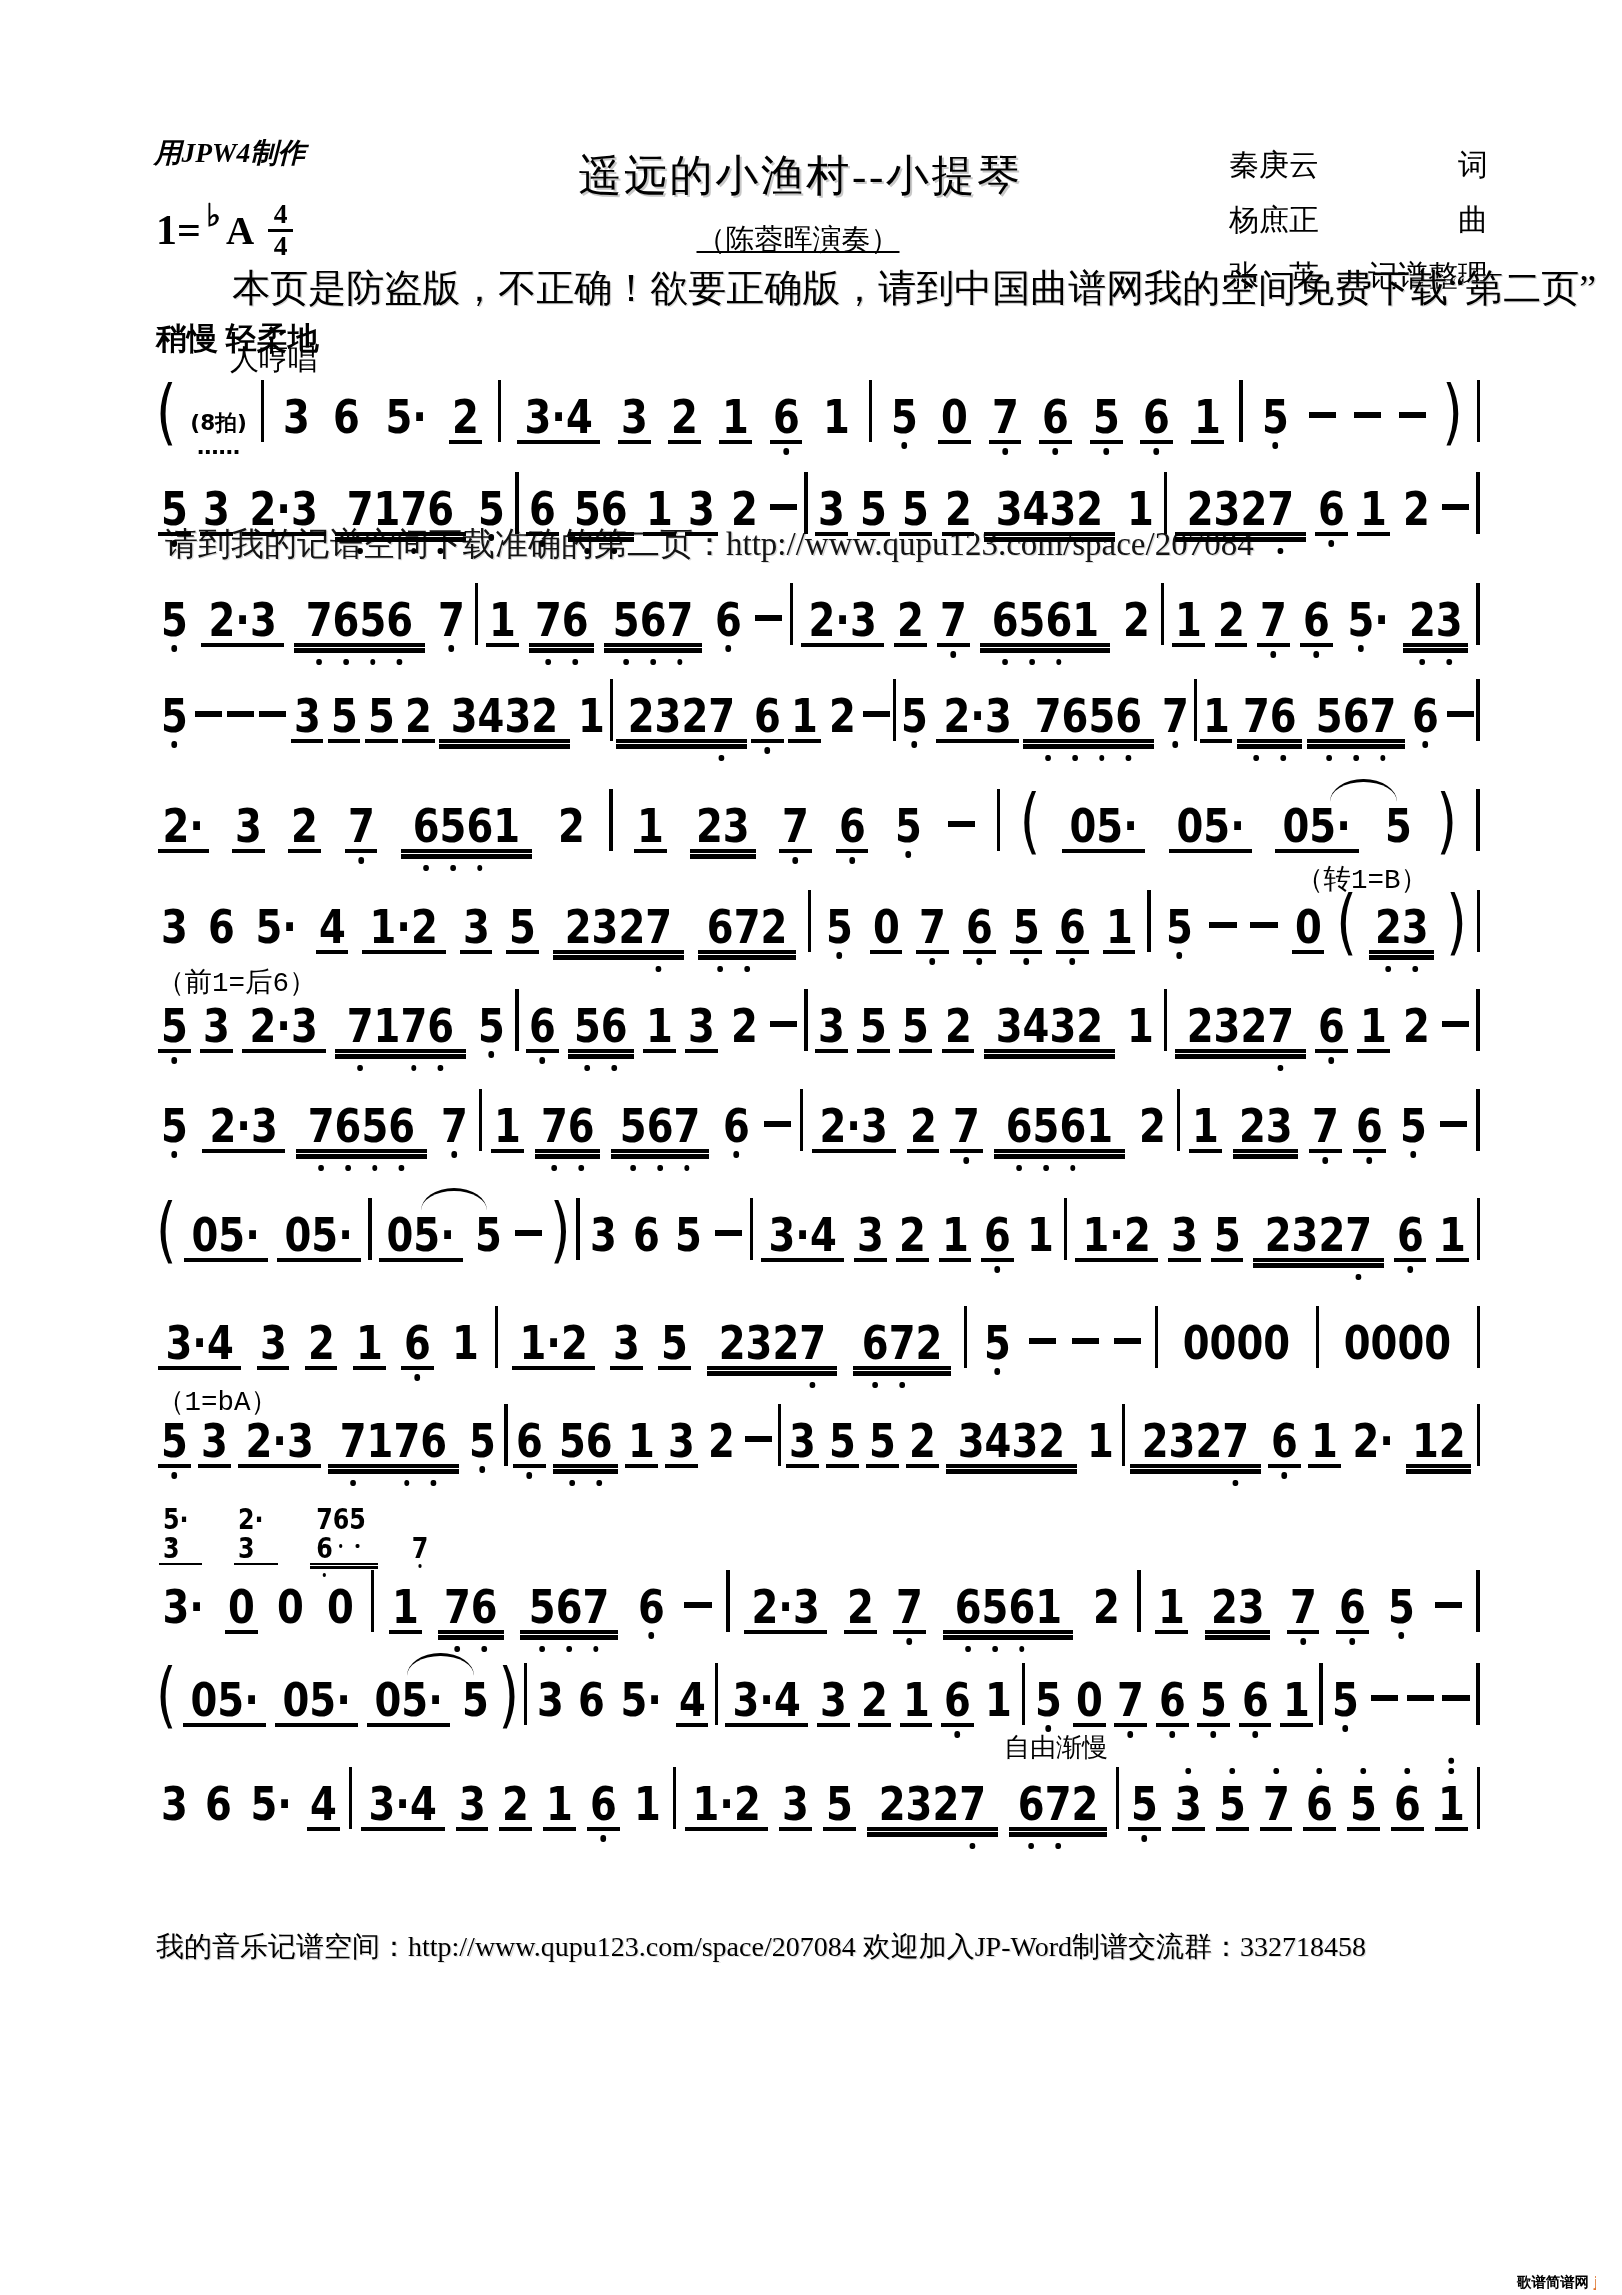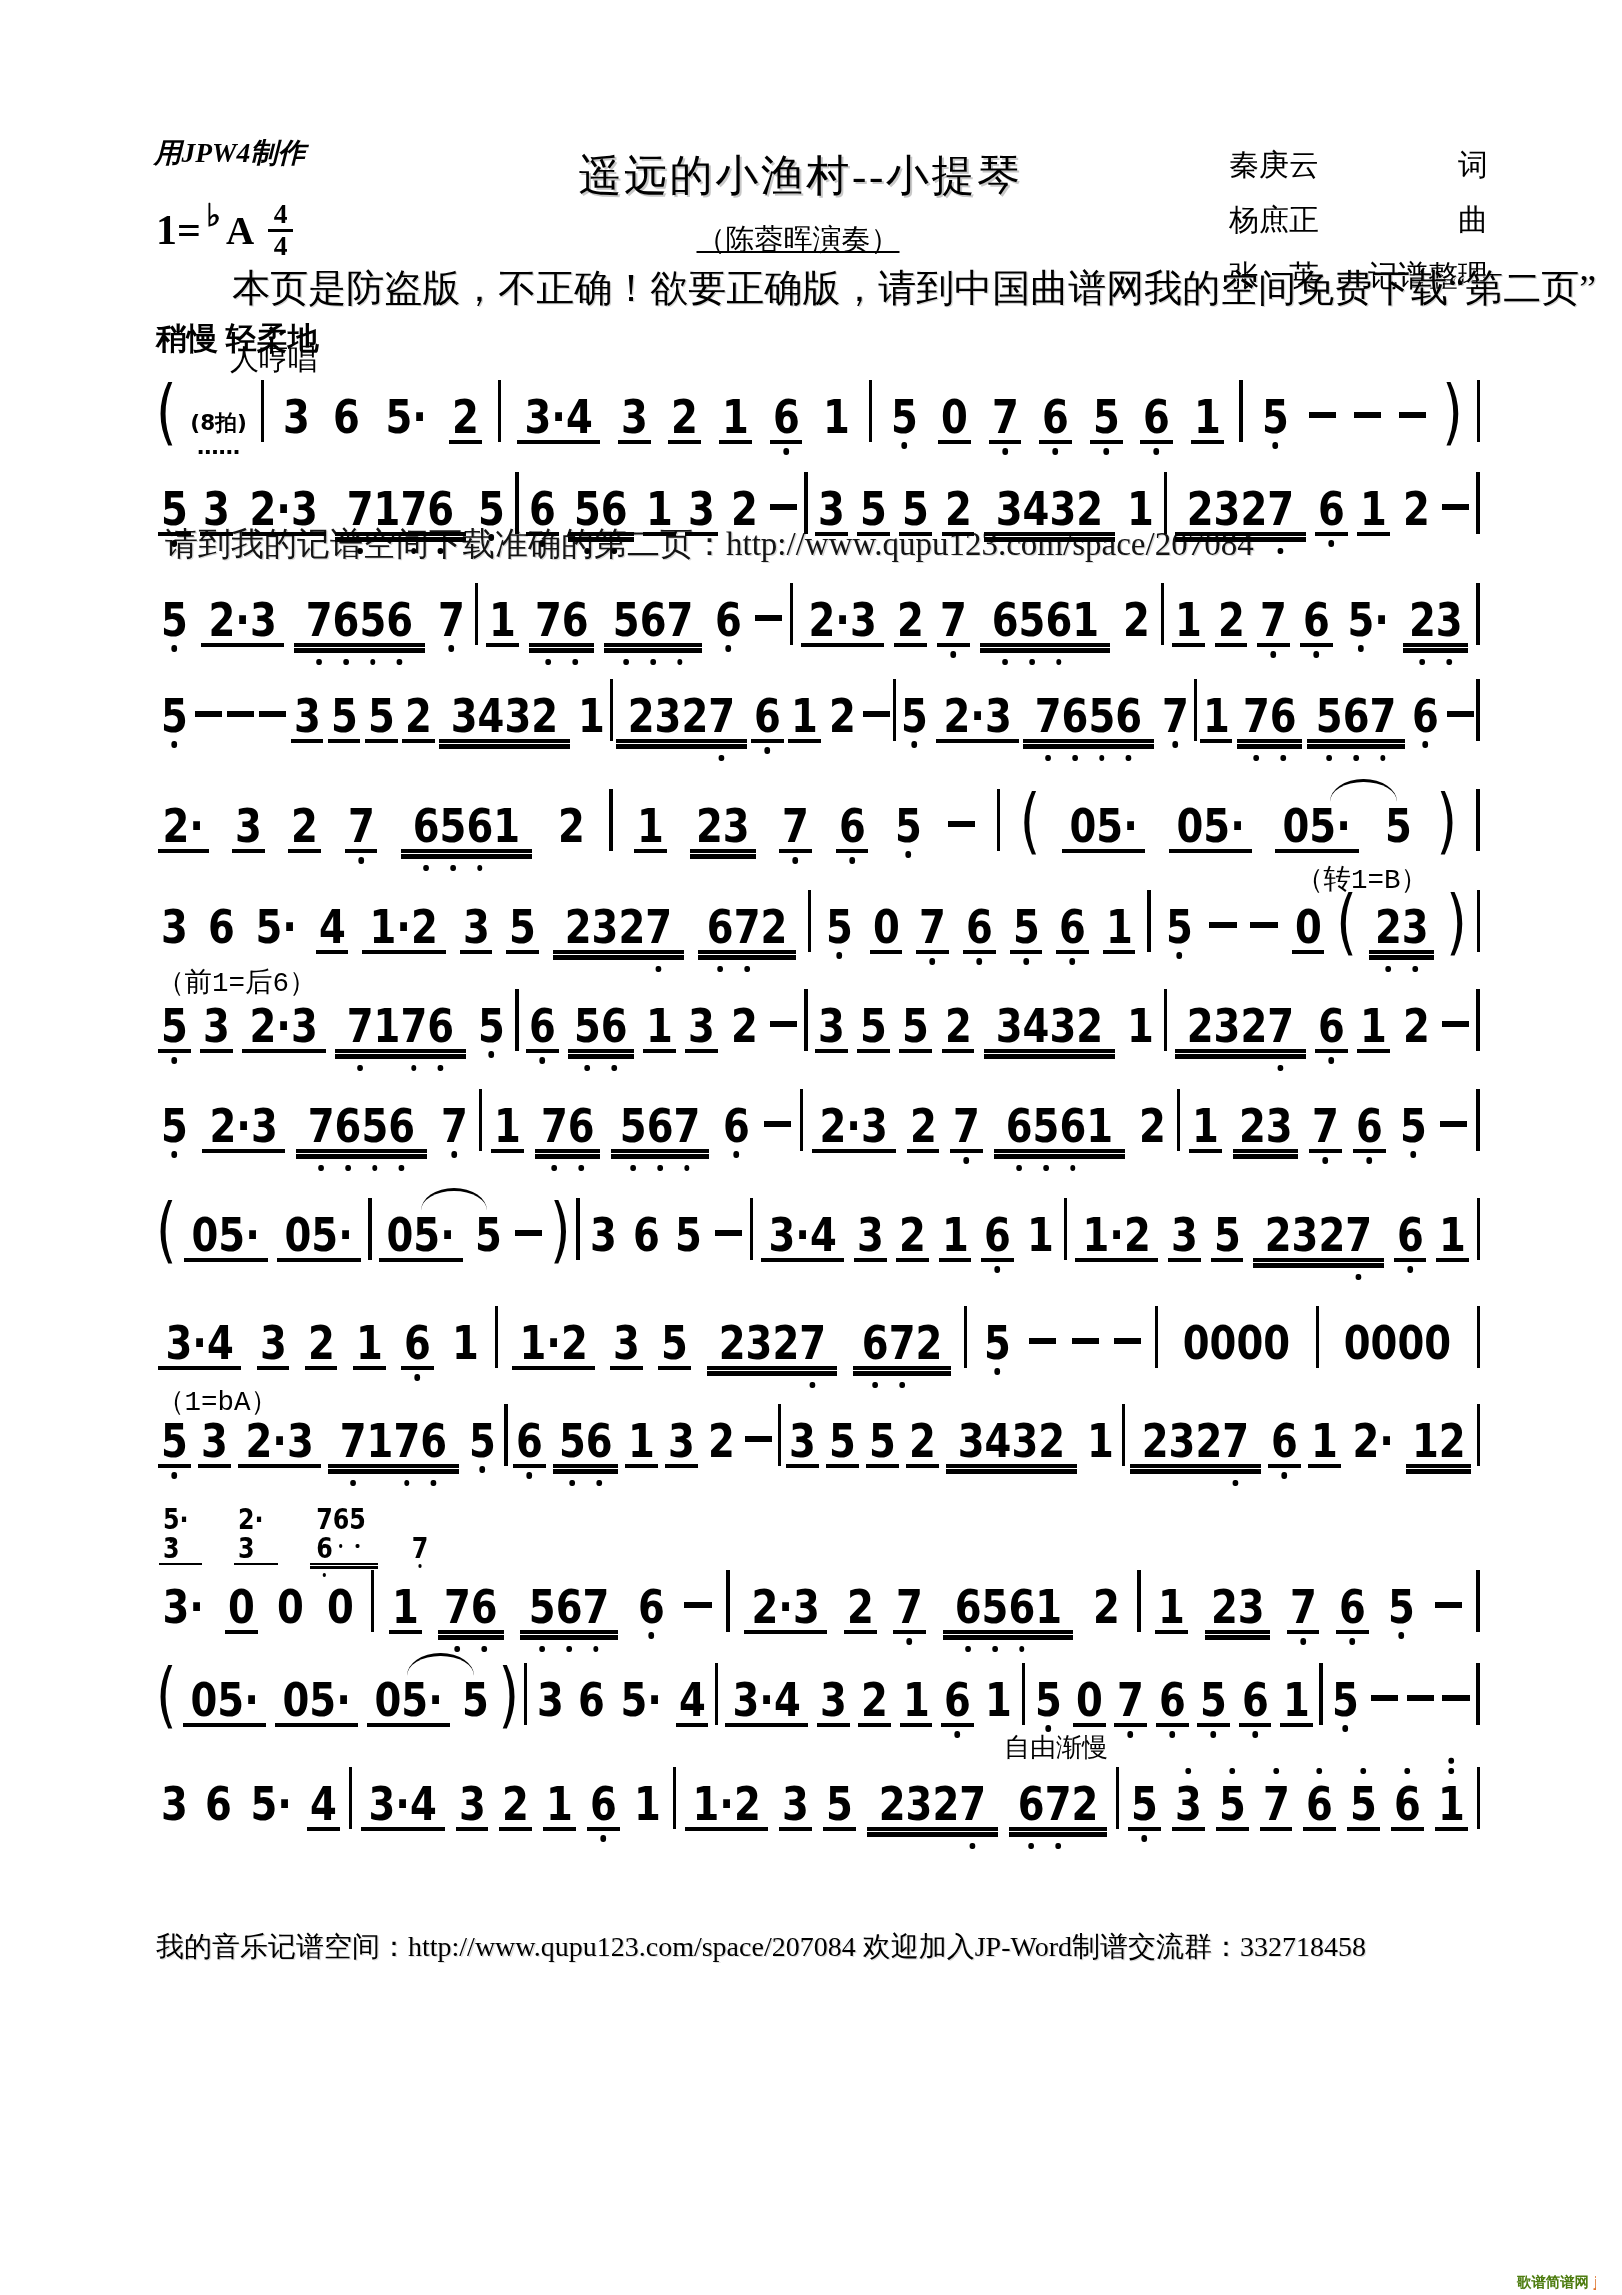--- a/index.html
+++ b/index.html
@@ -496,17 +496,17 @@
       <div class="annot" style="left: 230px; top: 326px; font-size: 29px;">人哼唱</div>
       <div class="annot" style="left: 1296px; top: 847px; font-size: 27.5px;">（转1=B）</div>
       <div class="annot" style="left: 157px; top: 950px; font-size: 27.5px;">（前1=后6）</div>
       <div class="annot" style="left: 157px; top: 1369px; font-size: 27.5px;">（1=bA）</div>
       <div class="annot" style="left: 1004px; top: 1716px; font-size: 26px;">自由渐慢</div>
     </div>
 
   <div class="abs footer2">我的音乐记谱空间：http://www.qupu123.com/space/207084 欢迎加入JP-Word制谱交流群：332718458</div>
 
   <div class="abs sitewm">
-    <span style="color: #4d7c0f;">歌谱简谱网</span>
+    <span style="color: #000000;">歌谱简谱网</span>
     <span style="color: rgb(224, 118, 47);">jianpu.cn</span>
   </div>
 </div>
 
 
 </body></html>

